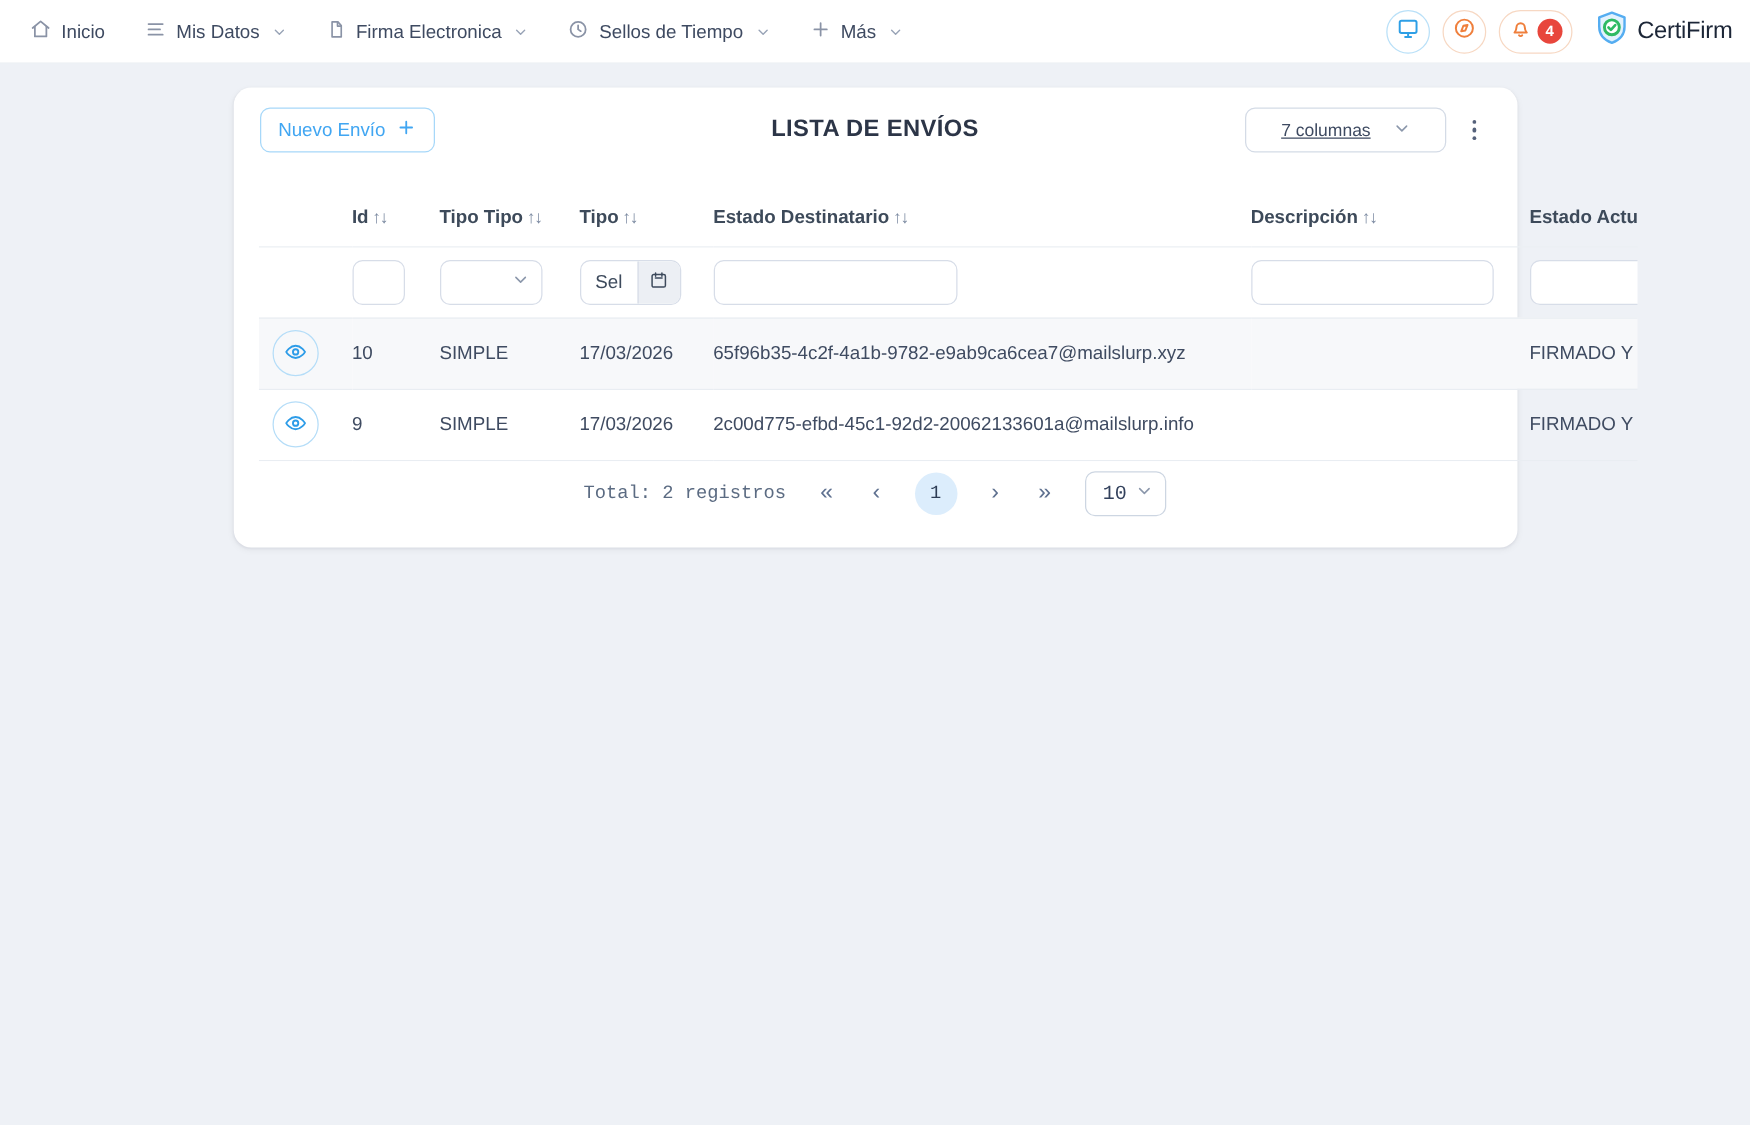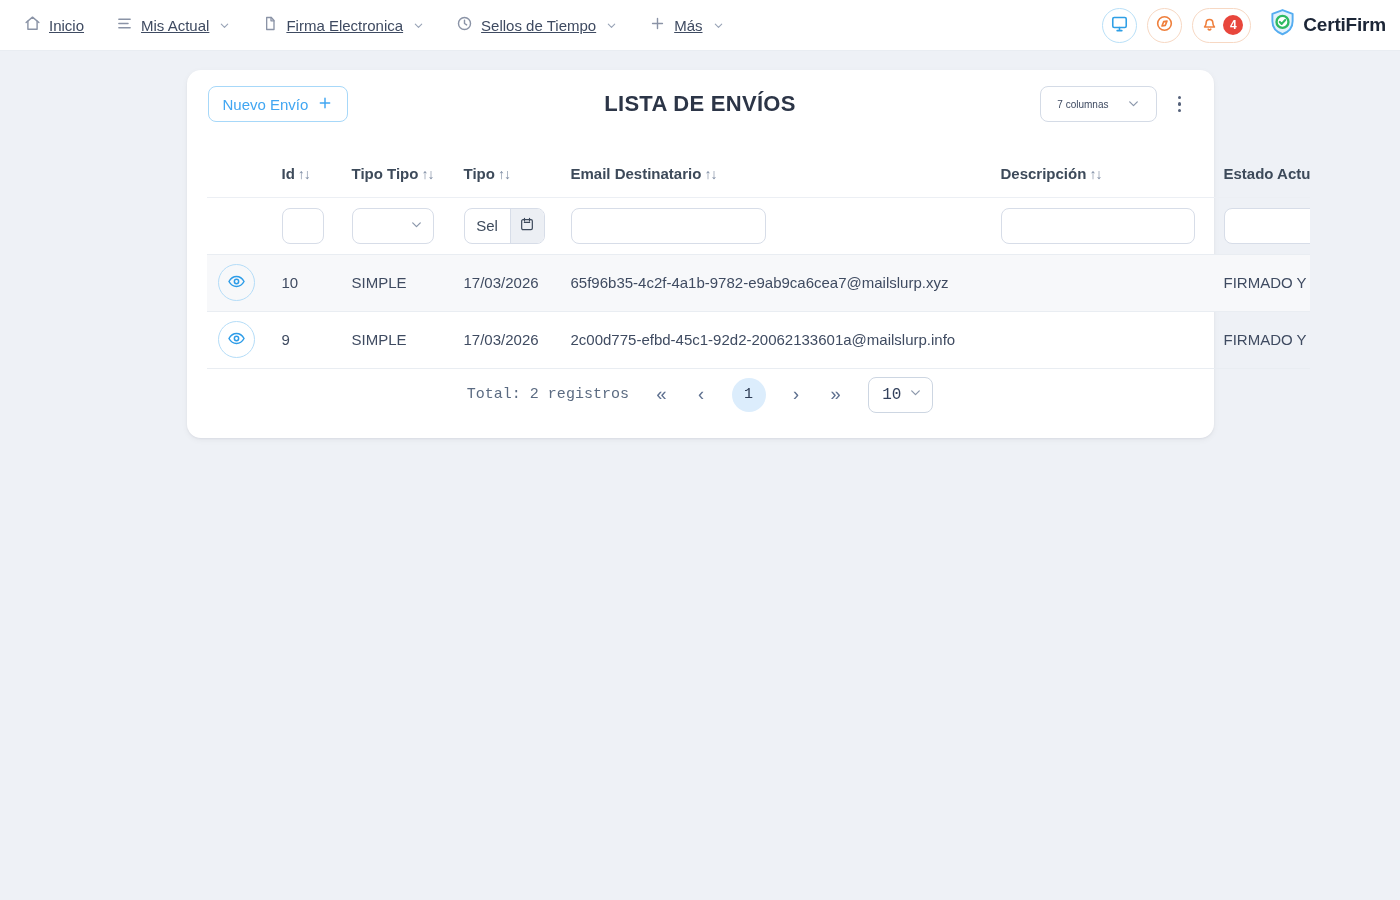--- a/index.html
+++ b/index.html
@@ -17,21 +17,21 @@
     background: #ffffff;
     border-bottom: 1px solid #e9edf2;
     display: flex;
     align-items: center;
     justify-content: space-between;
     padding: 0 14px 0 24px;
   }
   .nav-left { display: flex; align-items: center; gap: 32px; }
   .nav-item {
     display: flex; align-items: center; gap: 8px;
-    font-size: 15px; color: #3e4a61; cursor: pointer; white-space: nowrap; text-decoration: underline;
+    font-size: 15px; color: #3e4a61; cursor: pointer; white-space: nowrap;
   }
   .nav-item .chev { margin-left: 2px; display: flex; }
   .nav-right { display: flex; align-items: center; gap: 10px; }
   .icon-btn {
     width: 35px; height: 35px; border-radius: 50%;
     background: #fff; display: flex; align-items: center; justify-content: center;
     cursor: pointer;
   }
   .monitor-btn { border: 1px solid #b9e0f8; }
   .compass-btn { border: 1px solid #f7d8c3; }
@@ -39,48 +39,48 @@
     height: 35px; padding: 0 7px; border-radius: 18px;
     border: 1px solid #f7d8c3; background: #fff;
     display: flex; align-items: center; gap: 4px; cursor: pointer;
   }
   .badge {
     min-width: 20px; height: 20px; border-radius: 50%;
     background: #e8463c; color: #fff; font-size: 12px; font-weight: 700;
     display: flex; align-items: center; justify-content: center;
   }
   .brand { display: flex; align-items: center; gap: 7px; margin-left: 8px; cursor: pointer; }
-  .brand-name { font-size: 19px; font-weight: 700; color: #1c2637; letter-spacing: -0.2px; }
+  .brand-name { font-size: 19px; font-weight: 400; color: #1c2637; letter-spacing: -0.2px; }
 
   
   .card {
     width: 1027px; margin: 19px auto 0;
     background: #fff; border-radius: 14px;
     box-shadow: 0 1px 2px rgba(16,24,40,.05), 0 2px 6px rgba(16,24,40,.05);
     padding: 16px 0 25px;
   }
   .card-header {
     position: relative; height: 36px; padding: 0 21px;
     display: flex; align-items: center; justify-content: space-between;
   }
   .card-title {
     position: absolute; left: 0; right: 0; text-align: center;
-    font-size: 22px; font-weight: 800; color: #2c3547; letter-spacing: 0.3px;
+    font-size: 19px; font-weight: 800; color: #2c3547; letter-spacing: 0.3px;
     pointer-events: none;
   }
   .new-btn {
     height: 36px; padding: 0 14px; border: 1px solid #a7d8f9; border-radius: 8px;
     background: #fff; color: #41a6f2; font-size: 15px; font-family: inherit;
     display: flex; align-items: center; gap: 9px; cursor: pointer; z-index: 1;
   }
   .header-right { display: flex; align-items: center; gap: 10px; z-index: 1; }
   .columns-select {
-    height: 36px; padding: 0 16px; border: 1px solid #d4dbe6; border-radius: 8px;
+    height: 36px; padding: 0 28px; border: 1px solid #d4dbe6; border-radius: 8px;
     background: #fff; display: flex; align-items: center; gap: 18px;
-    font-size: 10px; color: #3e4a61; cursor: pointer;
+    font-size: 14px; color: #3e4a61; cursor: pointer; text-decoration: underline;
   }
   .dots-btn {
     width: 26px; height: 36px; display: flex; flex-direction: column;
     align-items: center; justify-content: center; gap: 3px; cursor: pointer;
     background: transparent; border: none;
   }
   .dots-btn i { width: 3.5px; height: 3.5px; border-radius: 50%; background: #55617a; }
 
   
   .table-wrap { margin: 28px 0 0 20px; width: 1103px; overflow: hidden; }
@@ -159,21 +159,21 @@
       <span><svg width="17" height="17" viewBox="0 0 24 24" fill="none" stroke="#8a93a6" stroke-width="2" stroke-linecap="round" stroke-linejoin="round">
             <path d="M3 10.5 12 3l9 7.5"></path>
             <path d="M5.5 8.8V20h13V8.8"></path>
           </svg></span>
       <span>Inicio</span>
     </div>
     <div class="nav-item">
       <span><svg width="17" height="17" viewBox="0 0 24 24" fill="none" stroke="#8a93a6" stroke-width="2" stroke-linecap="round">
             <path d="M4 6h16M4 12h13M4 18h16"></path>
           </svg></span>
-      <span>Mis Actual</span>
+      <span>Mis Datos</span>
       <span class="chev">
           <svg width="11" height="11" viewBox="0 0 24 24" fill="none" stroke="#98a3b6" stroke-width="2.4" stroke-linecap="round" stroke-linejoin="round">
             <path d="M5 9l7 7 7-7"></path>
           </svg>
         </span>
     </div>
     <div class="nav-item">
       <span><svg width="16" height="17" viewBox="0 0 24 24" fill="none" stroke="#8a93a6" stroke-width="2" stroke-linecap="round" stroke-linejoin="round">
             <path d="M7 3h7l4 4.5V21H7z"></path>
             <path d="M13.5 3v5h4.5"></path>
@@ -276,21 +276,21 @@
           <col style="width:430px">
           <col style="width:223px">
           <col style="width:313px">
       </colgroup>
       <thead>
         <tr>
           <th></th>
           <th><span>Id</span><span class="sort">↑↓</span></th>
           <th><span>Tipo Tipo</span><span class="sort">↑↓</span></th>
           <th><span>Tipo</span><span class="sort">↑↓</span></th>
-          <th><span>Email Destinatario</span><span class="sort">↑↓</span></th>
+          <th><span>Estado Destinatario</span><span class="sort">↑↓</span></th>
           <th><span>Descripción</span><span class="sort">↑↓</span></th>
           <th><span>Estado Actual</span></th>
         </tr>
         <tr class="filter-row">
           <td></td>
           <td><input class="filter-input w-id" style=""></td>
           <td>
             <div class="tipo-select">
               <span><svg width="13" height="13" viewBox="0 0 24 24" fill="none" stroke="#8b97ab" stroke-width="2.3" stroke-linecap="round" stroke-linejoin="round">
                     <path d="M5 9l7 7 7-7"></path>

